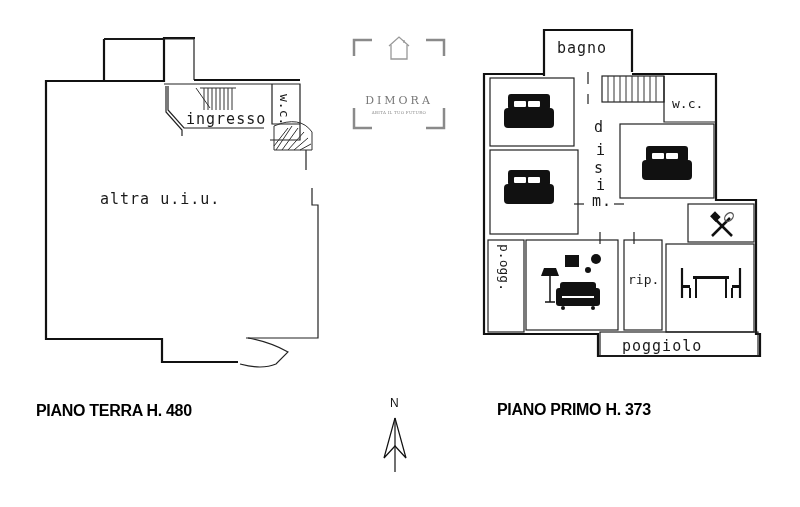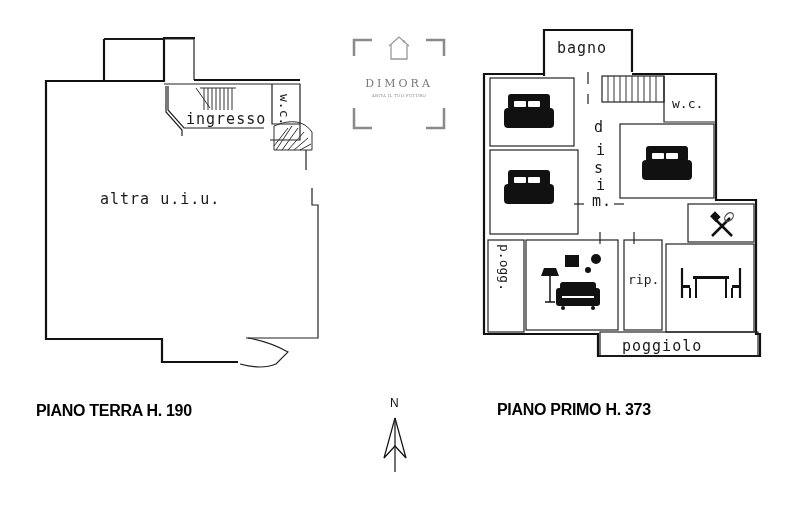--- a/index.html
+++ b/index.html
@@ -4,21 +4,21 @@
 <style>
   html, body { margin: 0; padding: 0; background: #ffffff; }
   body { width: 800px; height: 507px; position: relative; overflow: hidden; font-family: "DejaVu Sans", sans-serif; }
   svg { position: absolute; left: 0; top: 0; }
   .wall { fill: none; stroke: #111; stroke-width: 2.2; }
   .wall-thin { fill: none; stroke: #222; stroke-width: 1.2; }
   .hatch { stroke: #333; stroke-width: 1; }
   .room-label { font-family: "DejaVu Sans Mono", monospace; font-size: 15px; fill: #1a1a1a; letter-spacing: 1px; }
   .room-label-sm { font-family: "DejaVu Sans Mono", monospace; font-size: 13px; fill: #1a1a1a; }
   .floor-title { position: absolute; font-family: "Liberation Sans", sans-serif; font-weight: bold; font-size: 16px; color: #000; letter-spacing: -0.3px; }
-  .logo { position: absolute; left: 352px; top: 37px; width: 94px; height: 92px; }
+  .logo { position: absolute; left: 352px; top: 54px; width: 94px; height: 92px; }
   .logo-brand { position: absolute; left: 0; width: 100%; top: 40px; text-align: center; font-family: "DejaVu Serif", serif; font-size: 11px; letter-spacing: 3px; color: #777; }
   .logo-tag { position: absolute; left: 0; width: 100%; top: 56px; text-align: center; font-family: "DejaVu Serif", serif; font-size: 4px; letter-spacing: 0.3px; color: #888; }
   .north-n { position: absolute; left: 390px; top: 396px; font-family: "Liberation Sans", sans-serif; font-size: 12px; color: #111; }
   .icon { fill: #111; }
 </style>
 </head>
 <body>
 
 <svg width="800" height="507" viewBox="0 0 800 507">
 
@@ -199,16 +199,16 @@
   <text class="room-label" x="594" y="132">d</text>
   <text class="room-label" x="596" y="155">i</text>
   <text class="room-label" x="594" y="173">s</text>
   <text class="room-label" x="596" y="190">i</text>
   <text class="room-label" x="592" y="206">m.</text>
   <text class="room-label-sm" x="494" y="250" transform="rotate(90 500 250)">p.ogg.</text>
   <text class="room-label-sm" x="628" y="284">rip.</text>
   <text class="room-label" x="622" y="351">poggiolo</text>
 </svg>
 
-<div class="floor-title" style="left:36px; top:402px;">PIANO TERRA H. 190</div>
+<div class="floor-title" style="left:36px; top:402px;">PIANO TERRA H. 480</div>
 <div class="floor-title" style="left:497px; top:401px;">PIANO PRIMO H. 373</div>
 
 <div class="north-n">N</div>
 
 </body></html>

